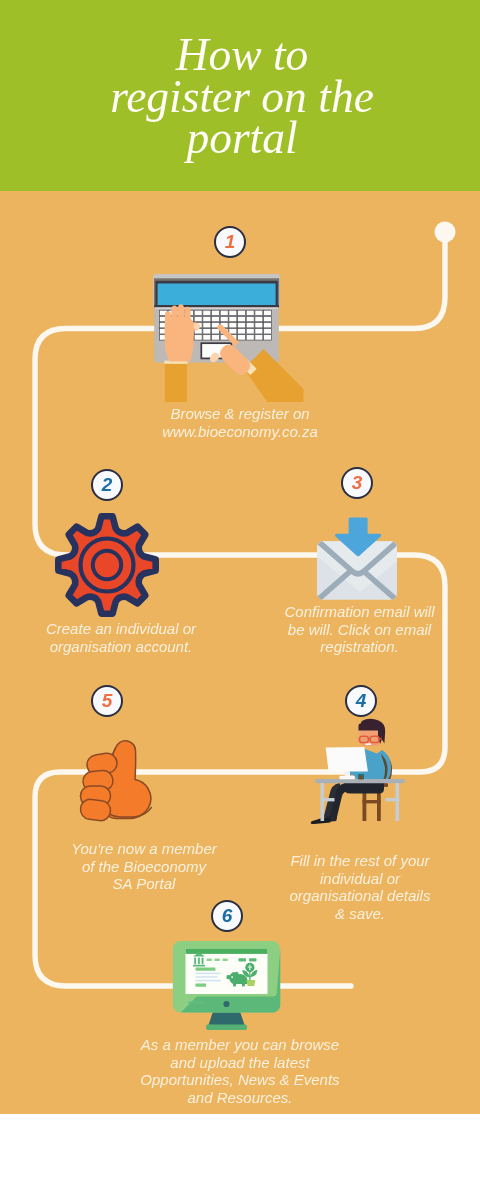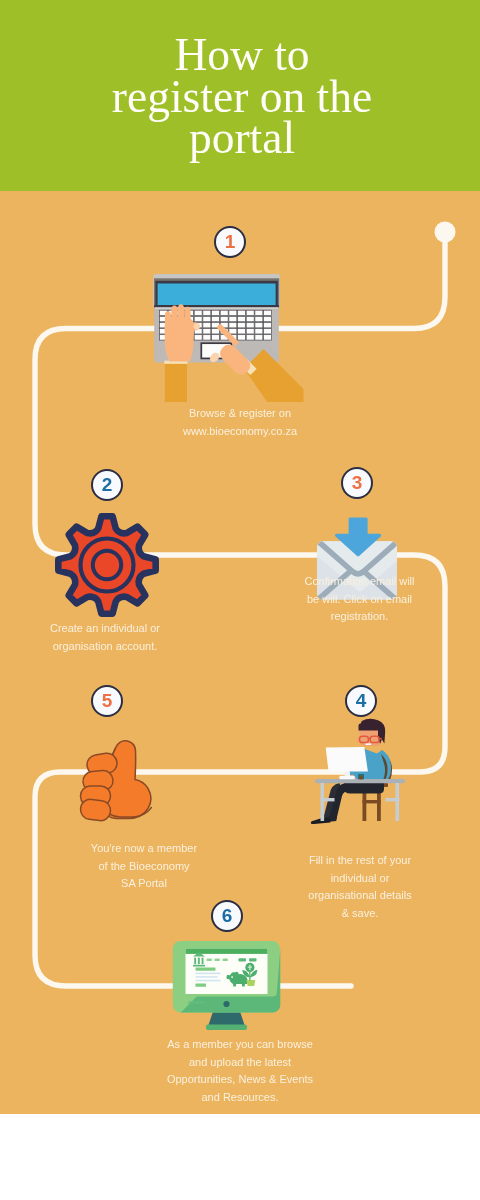--- a/index.html
+++ b/index.html
@@ -1,28 +1,28 @@
 <!DOCTYPE html>
 <html><head>
 <meta charset="utf-8">
 <style>
   html,body{margin:0;padding:0;}
   body{width:480px;height:1200px;overflow:hidden;background:#fff;
        font-family:"Liberation Sans",sans-serif;}
-  #page{position:relative;width:480px;height:1200px;overflow:hidden;}
+  #page{position:relative;width:480px;height:1200px;overflow:hidden;font-style:italic;}
   .hdr{position:absolute;left:0;top:0;width:480px;height:191px;background:#9FBF29;}
   .hdr-title{position:absolute;left:2px;top:34px;width:480px;text-align:center;
        font-family:"Liberation Serif",serif;color:#FEFDF8;font-size:45.5px;line-height:41.5px;}
   .body-bg{position:absolute;left:0;top:191px;width:480px;height:923px;background:#ECB45E;}
   .footer{position:absolute;left:0;top:1114px;width:480px;height:86px;background:#fff;}
   #pathsvg{position:absolute;left:0;top:191px;}
   .num{position:absolute;width:32px;height:32px;border-radius:50%;
        background:#F8FAFD;border:2.5px solid #2A2E43;box-sizing:border-box;
        text-align:center;font-weight:bold;font-size:19px;line-height:28px;}
-  .cap{position:absolute;text-align:center;color:#FAF0DE;font-size:11px;line-height:17.5px;}
+  .cap{position:absolute;text-align:center;color:#FAF0DE;font-size:15px;line-height:17.5px;}
   .ico{position:absolute;}
 </style>
 </head>
 <body>
 
 <div id="page">
   <div class="hdr"></div>
   <div class="hdr-title">
     <div>How to</div>
     <div>register on the</div>
@@ -290,25 +290,25 @@
           <circle cx="79.9" cy="29.4" r="4.6"></circle>
         </g>
         <path d="M79.2 26.8 h1.4 v5.4 h-1.4z M77.8 28.6 h4.2 v1.1 h-4.2z" fill="#CDE9CE"></path>
       </g>
   </svg>
 
   <div class="cap" style="left:120px;top:405px;width:240px">
     <div>Browse &amp; register on</div>
     <div>www.bioeconomy.co.za</div>
   </div>
-  <div class="cap" style="left:5px;top:620px;width:200px">
+  <div class="cap" style="left:21px;top:620px;width:200px">
     <div>Create an individual or</div>
     <div>organisation account.</div>
   </div>
-  <div class="cap" style="left:272px;top:573px;width:175px">
+  <div class="cap" style="left:272px;top:603px;width:175px">
     <div>Confirmation email will</div>
     <div>be will. Click on email</div>
     <div>registration.</div>
   </div>
   <div class="cap" style="left:280px;top:852px;width:160px">
     <div>Fill in the rest of your</div>
     <div>individual or</div>
     <div>organisational details</div>
     <div>&amp; save.</div>
   </div>

